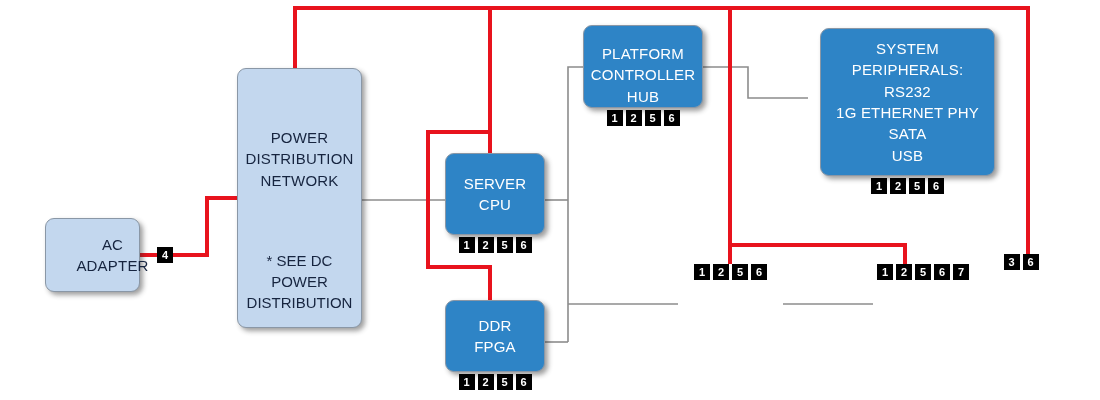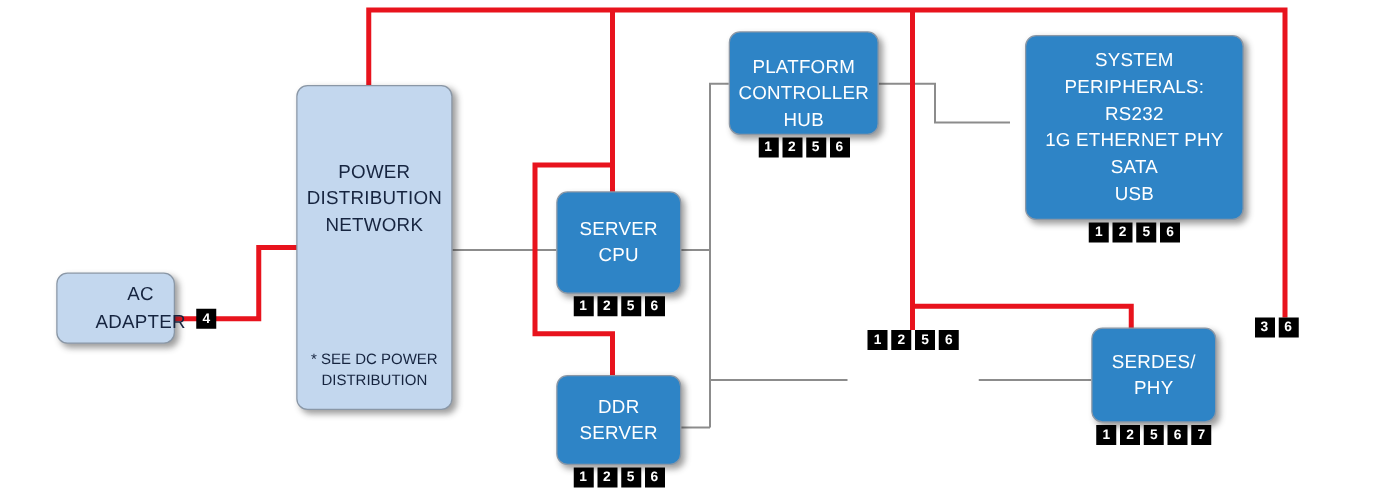--- a/index.html
+++ b/index.html
@@ -14,21 +14,21 @@
   svg.wires{position:absolute;left:0;top:0;pointer-events:none;}
   .power{stroke:var(--power);stroke-width:4;fill:none;}
   .signal{stroke:var(--signal);stroke-width:1.6;fill:none;}
   .node{position:absolute;display:flex;flex-direction:column;align-items:center;}
   .box{box-sizing:border-box;width:100%;border:1.6px solid var(--box-border);border-radius:9px;
        display:flex;flex-direction:column;align-items:center;justify-content:center;text-align:center;
        box-shadow:3px 3px 5px rgba(40,40,40,.45);}
   .light{background:var(--light-fill);color:var(--text-dark);}
   .dark{background:var(--dark-fill);color:var(--text-light);}
   .label{white-space:pre-line;font-size:15px;line-height:1.42;letter-spacing:.2px;}
-  .note{white-space:pre-line;font-size:12px;line-height:1.4;}
+  .note{white-space:pre-line;font-size:15px;line-height:1.4;}
   .pdn-box{justify-content:flex-start;}
   .pdn-box .label{margin-top:58px;}
   .pdn-box .note{margin-top:auto;margin-bottom:14px;}
   .badges{display:flex;gap:3px;margin-top:2px;}
   .badge{width:16px;height:16px;background:var(--badge-bg);color:var(--badge-text);
          font-size:11px;font-weight:bold;display:flex;align-items:center;justify-content:center;}
   .badge.abs{position:absolute;}
   .footnote{position:absolute;font-size:12.5px;color:var(--text-dark);letter-spacing:.2px;white-space:nowrap;}
 </style>
 </head>
@@ -48,21 +48,21 @@
 
     <path class="power" d="M295 70 V8 H1028 V254"></path>
     <path class="power" d="M490 8 V155"></path>
     <path class="power" d="M490 132 H428 V267 H490 V302"></path>
     <path class="power" d="M730 8 V264"></path>
     <path class="power" d="M730 245 H905 V264"></path>
     <path class="power" d="M140 255 H207 V198 H239"></path>
   </svg>
 
   <div class="node" style="left:45px;top:218px;width:95px;">
-    <div class="box light" style="height:57px;padding-left:40px;">
+    <div class="box light" style="height:74px;padding-left:40px;">
       <span class="label">AC
 ADAPTER</span>
     </div>
   </div>
 
   <span class="badge abs" style="left:157px;top:247px;">4</span>
 
   <div class="node" style="left:237px;top:68px;width:125px;">
     <div class="box light pdn-box" style="height:260px;">
       <span class="label">POWER
@@ -82,21 +82,21 @@
       <span class="badge">1</span>
       <span class="badge">2</span>
       <span class="badge">5</span>
       <span class="badge">6</span>
     </div>
   </div>
 
   <div class="node" style="left:445px;top:300px;width:100px;">
     <div class="box dark" style="height:72px;">
       <span class="label">DDR
-SERVER</span>
+FPGA</span>
     </div>
     <div class="badges">
       <span class="badge">1</span>
       <span class="badge">2</span>
       <span class="badge">5</span>
       <span class="badge">6</span>
     </div>
   </div>
 
   <div class="node" style="left:583px;top:25px;width:120px;">
@@ -133,24 +133,20 @@
   <div class="node" style="left:678px;top:262px;width:105px;">
     <div class="badges">
       <span class="badge">1</span>
       <span class="badge">2</span>
       <span class="badge">5</span>
       <span class="badge">6</span>
     </div>
   </div>
 
   <div class="node" style="left:873px;top:262px;width:100px;">
-    <div class="box dark" style="height:76px;">
-      <span class="label">SERDES/
-PHY</span>
-    </div>
     <div class="badges">
       <span class="badge">1</span>
       <span class="badge">2</span>
       <span class="badge">5</span>
       <span class="badge">6</span>
       <span class="badge">7</span>
     </div>
   </div>
 
   <div class="node" style="left:990px;top:252px;width:62px;">

